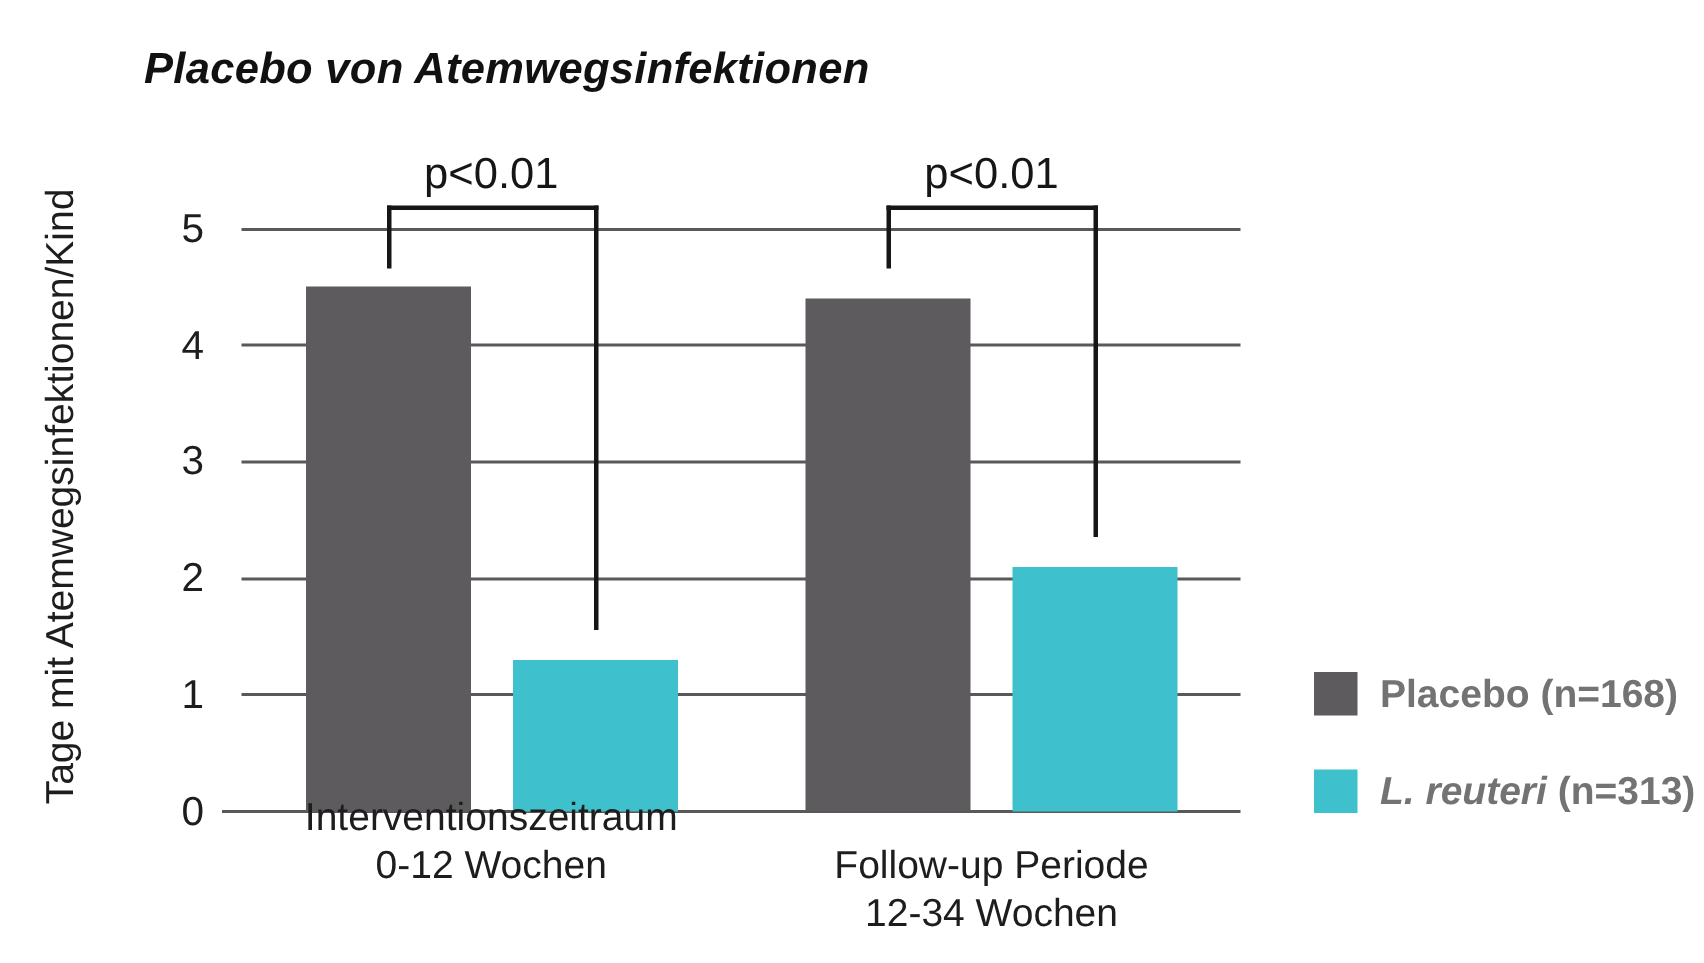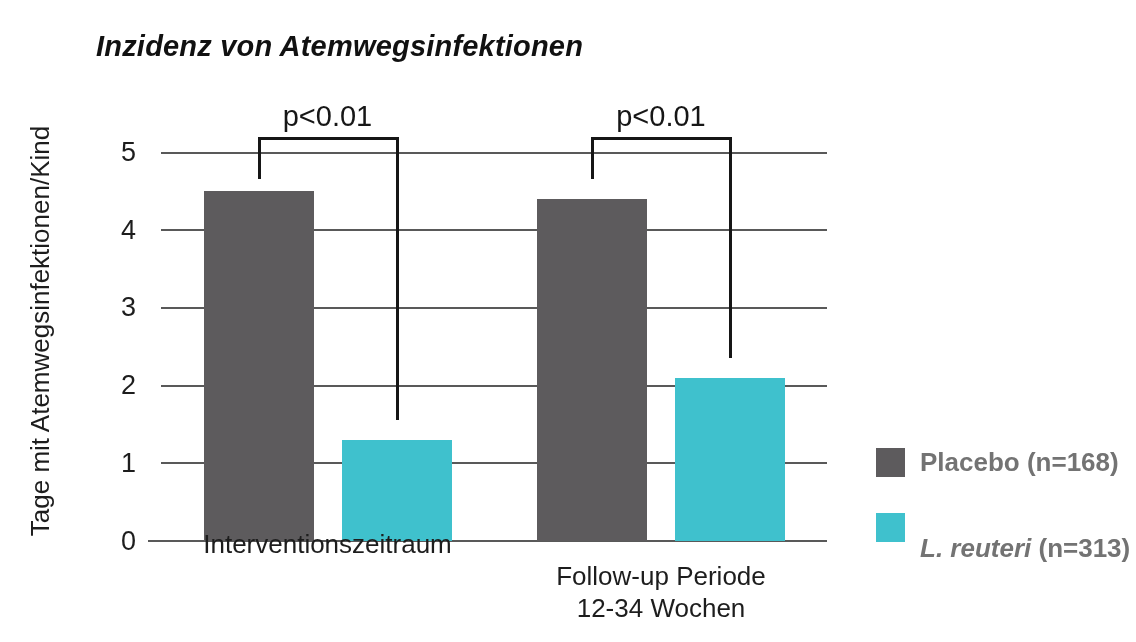--- a/index.html
+++ b/index.html
@@ -36,21 +36,21 @@
   .legend-swatch{position:absolute;width:29px;height:29px;}
   .legend-label{
     position:absolute;height:29px;display:flex;align-items:center;
     font-size:26px;color:#737373;white-space:pre;font-weight:bold;
   }
 </style>
 </head>
 <body>
 
 <div class="canvas">
-  <div class="chart-title">Inzidenz von Atemwegsinfektionen</div>
+  <div class="chart-title">Placebo von Atemwegsinfektionen</div>
   <div class="y-axis-title">Tage mit Atemwegsinfektionen/Kind</div>
   <div id="plot">
       <div class="gridline" style="left: 148px; top: 540px; width: 679px; background: rgb(89, 89, 89);"></div>
       <div class="y-tick" style="top: 524px;">0</div>
       <div class="gridline" style="left: 161px; top: 462.3px; width: 666px; background: rgb(89, 89, 89);"></div>
       <div class="y-tick" style="top: 446.3px;">1</div>
       <div class="gridline" style="left: 161px; top: 384.6px; width: 666px; background: rgb(89, 89, 89);"></div>
       <div class="y-tick" style="top: 368.6px;">2</div>
       <div class="gridline" style="left: 161px; top: 306.9px; width: 666px; background: rgb(89, 89, 89);"></div>
       <div class="y-tick" style="top: 290.9px;">3</div>
@@ -65,25 +65,26 @@
       <div class="bracket-part" style="left: 257.5px; top: 137px; width: 141px; height: 3px; background: rgb(22, 22, 22);"></div>
       <div class="bracket-part" style="left: 257.5px; top: 137px; width: 3px; height: 42px; background: rgb(22, 22, 22);"></div>
       <div class="bracket-part" style="left: 395.5px; top: 137px; width: 3px; height: 282.99px; background: rgb(22, 22, 22);"></div>
       <div class="sig-label" style="left: 247.5px; top: 101px; width: 160px;">p&lt;0.01</div>
       <div class="bracket-part" style="left: 591px; top: 137px; width: 141px; height: 3px; background: rgb(22, 22, 22);"></div>
       <div class="bracket-part" style="left: 591px; top: 137px; width: 3px; height: 42px; background: rgb(22, 22, 22);"></div>
       <div class="bracket-part" style="left: 729px; top: 137px; width: 3px; height: 220.83px; background: rgb(22, 22, 22);"></div>
       <div class="sig-label" style="left: 581px; top: 101px; width: 160px;">p&lt;0.01</div>
       <div class="cat-label" style="left: 137.5px; top: 528px;">
         <div class="" style="position: static;">Interventionszeitraum</div>
+        <div class="" style="position: static;">0-12 Wochen</div>
       </div>
       <div class="cat-label" style="left: 471px; top: 560px;">
         <div class="" style="position: static;">Follow-up Periode</div>
         <div class="" style="position: static;">12-34 Wochen</div>
       </div>
     </div>
   <div id="legend">
       <div class="legend-swatch" style="left: 876px; top: 448px; background: rgb(93, 91, 93);"></div>
       <div class="legend-label" style="left: 920px; top: 448px;">Placebo (n=168)</div>
       <div class="legend-swatch" style="left: 876px; top: 513px; background: rgb(63, 193, 205);"></div>
-      <div class="legend-label" style="left: 920px; top: 513px; margin-top: 21px;"><i>L. reuteri</i><span> (n=313)</span></div>
+      <div class="legend-label" style="left: 920px; top: 513px;"><i>L. reuteri</i><span> (n=313)</span></div>
     </div>
 </div>
 
 </body></html>

